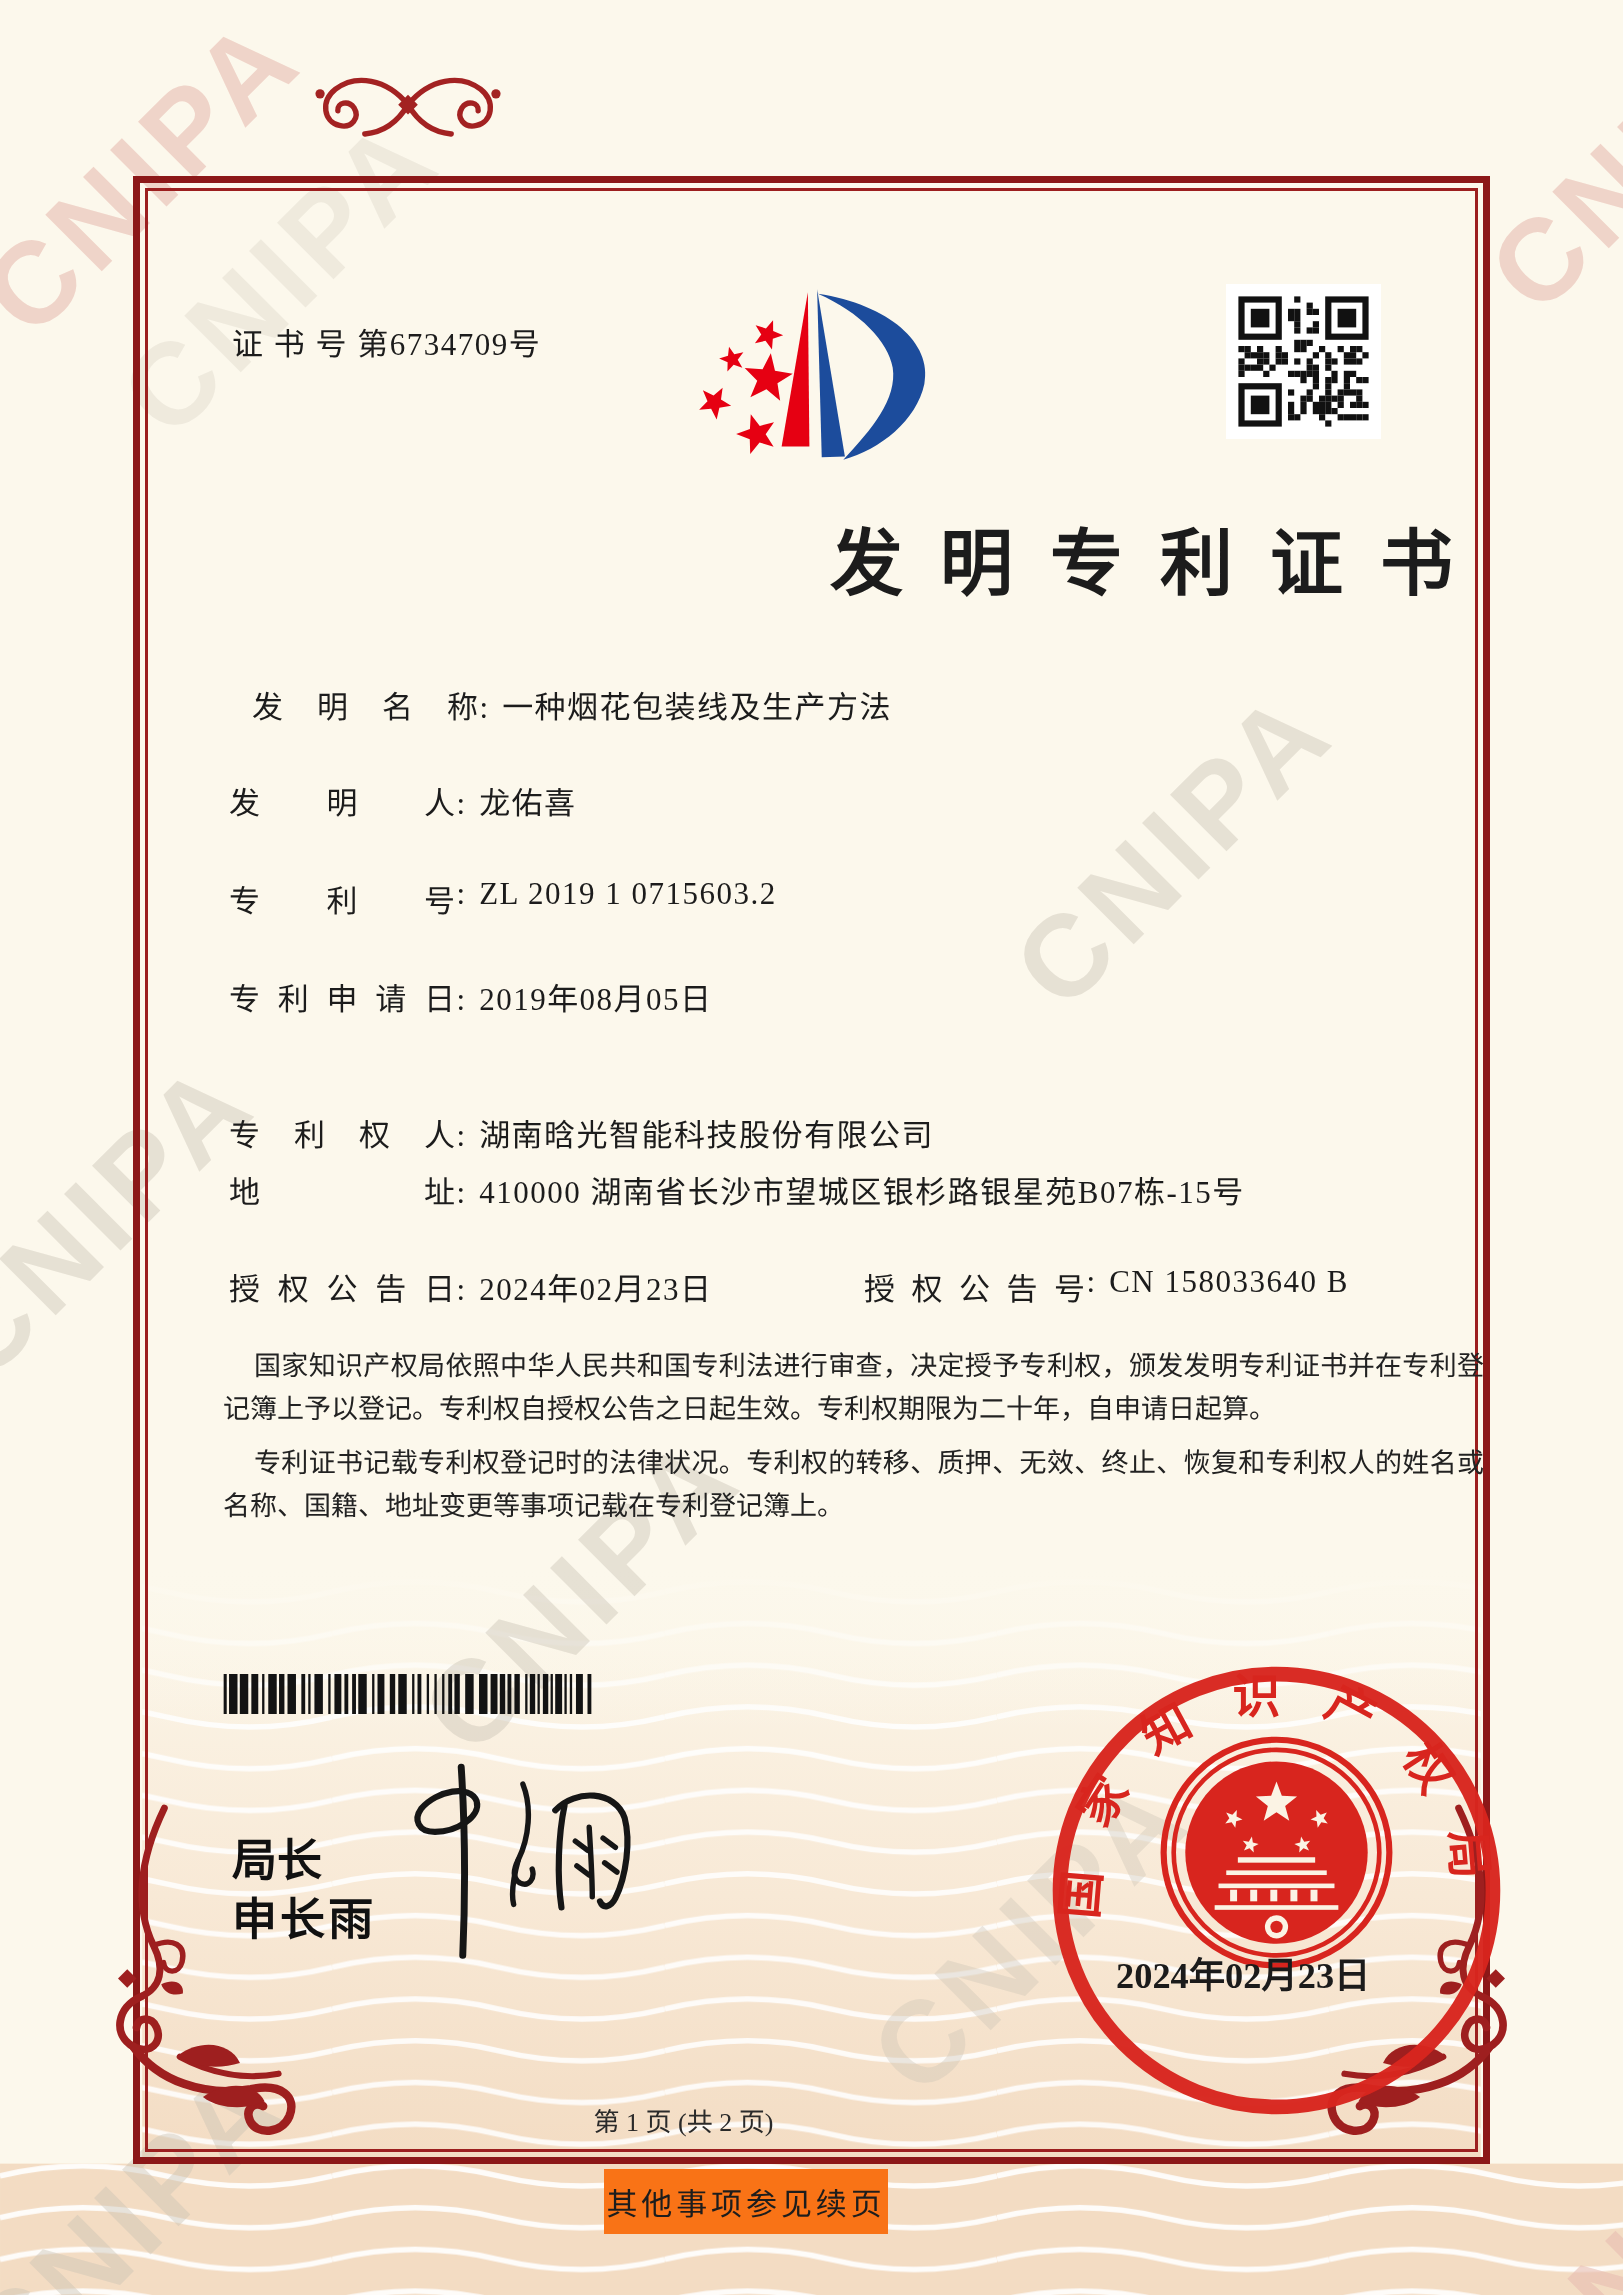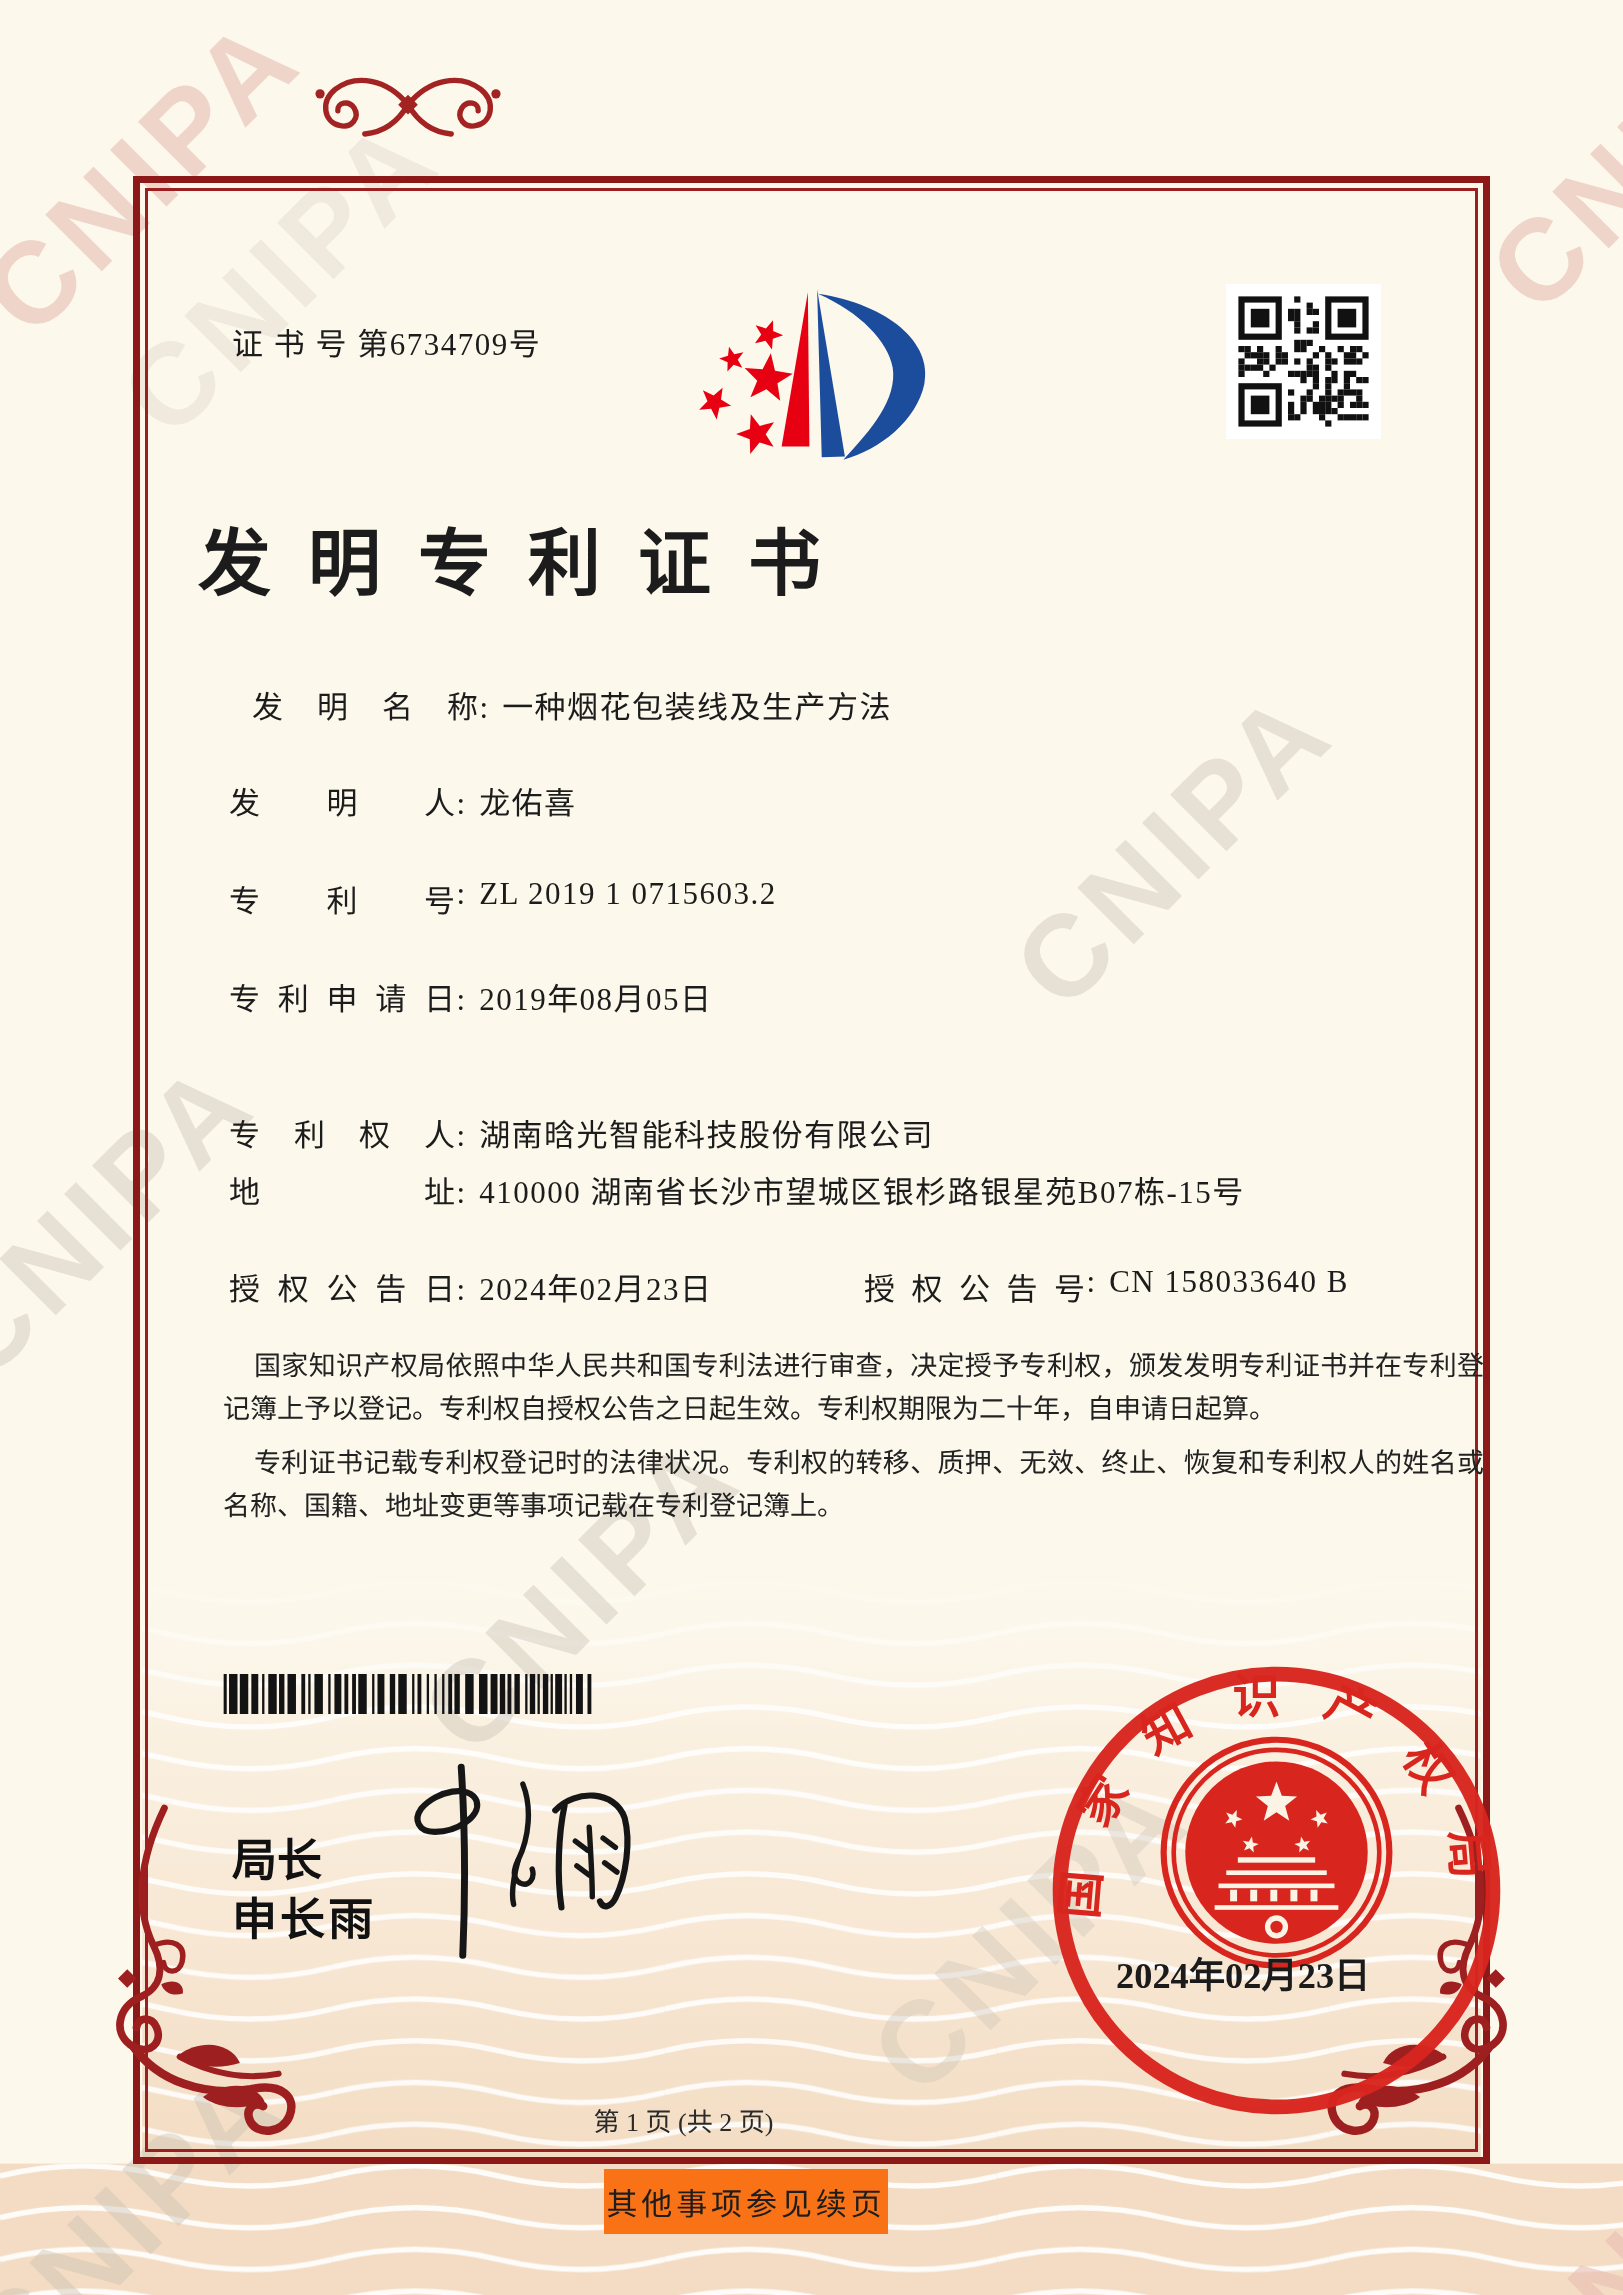--- a/index.html
+++ b/index.html
@@ -27,22 +27,22 @@
   .frame-inner{position:absolute;left:5.4px;top:5.4px;right:5.4px;bottom:5.4px;border:3.1px solid #9c1f1f;}
   
   .orn{position:absolute;z-index:4;pointer-events:none;}
   .orn-top{left:292px;top:63px;width:232px;height:81px;}
   .orn-bl{left:87px;top:1802px;width:255px;height:369px;}
   .orn-br{left:1281px;top:1802px;width:255px;height:369px;transform:scaleX(-1);}
   
   .cert-no{position:absolute;left:232px;top:288px;font-size:31px;letter-spacing:1.5px;z-index:5;margin-top:31px;}
   .logo{position:absolute;left:692px;top:283px;width:251px;height:189px;z-index:5;}
   .qr{position:absolute;left:1226px;top:284px;width:155px;height:155px;z-index:5;background:#fff;}
-  .title{position:absolute;left:133px;top:504px;width:1357px;text-align:left;font-size:73px;
-         font-weight:700;letter-spacing:37px;text-indent:37px;z-index:5;padding-left:28px;}
+  .title{position:absolute;left:133px;top:504px;width:1357px;text-align:right;font-size:73px;
+         font-weight:700;letter-spacing:37px;text-indent:37px;z-index:5;}
   
   .fields{position:absolute;left:229px;top:0;width:1268px;z-index:5;font-size:31px;}
   .frow{position:absolute;left:0;white-space:nowrap;}
   .flabel{display:inline-block;width:226px;text-align:justify;text-align-last:justify;vertical-align:top;}
   .fcolon{display:inline-block;margin:0 14px 0 1.5px;}
   .fvalue{letter-spacing:1.5px;}
   .r1{top:682px;margin-left:23px;} .r2{top:778px;} .r3{top:876px;} .r4{top:974px;}
   .r5{top:1070px;margin-top:40px;} .r6{top:1167px;} .r7{top:1264px;}
   .fpair2{position:absolute;left:635px;top:0;white-space:nowrap;}
   .fpair2 .flabel{width:221px;}

